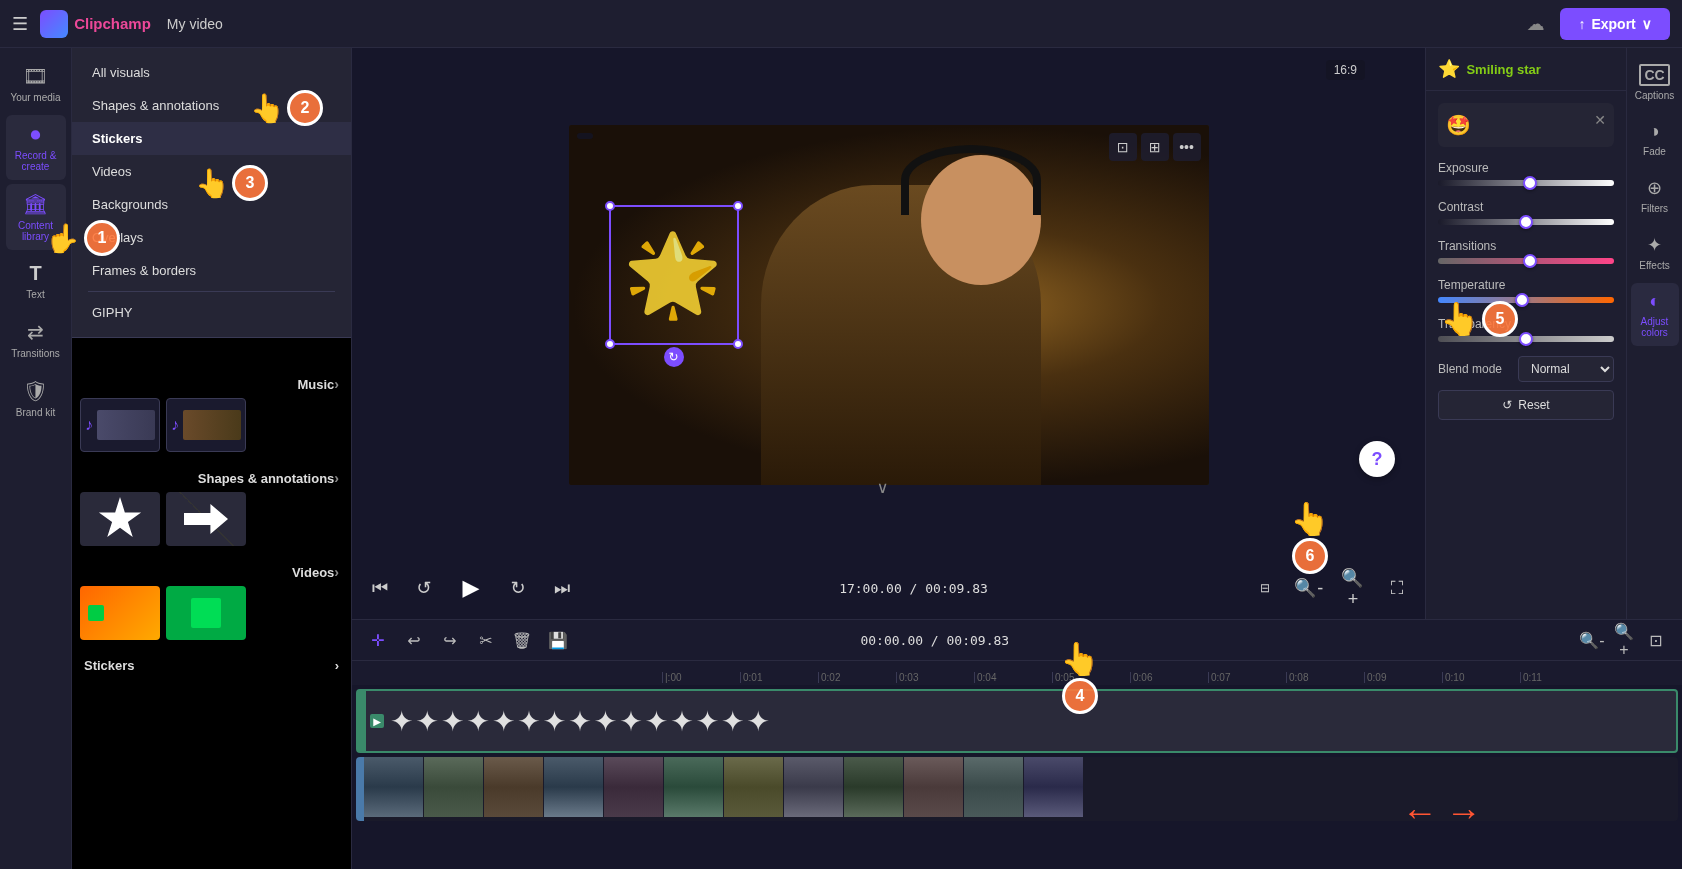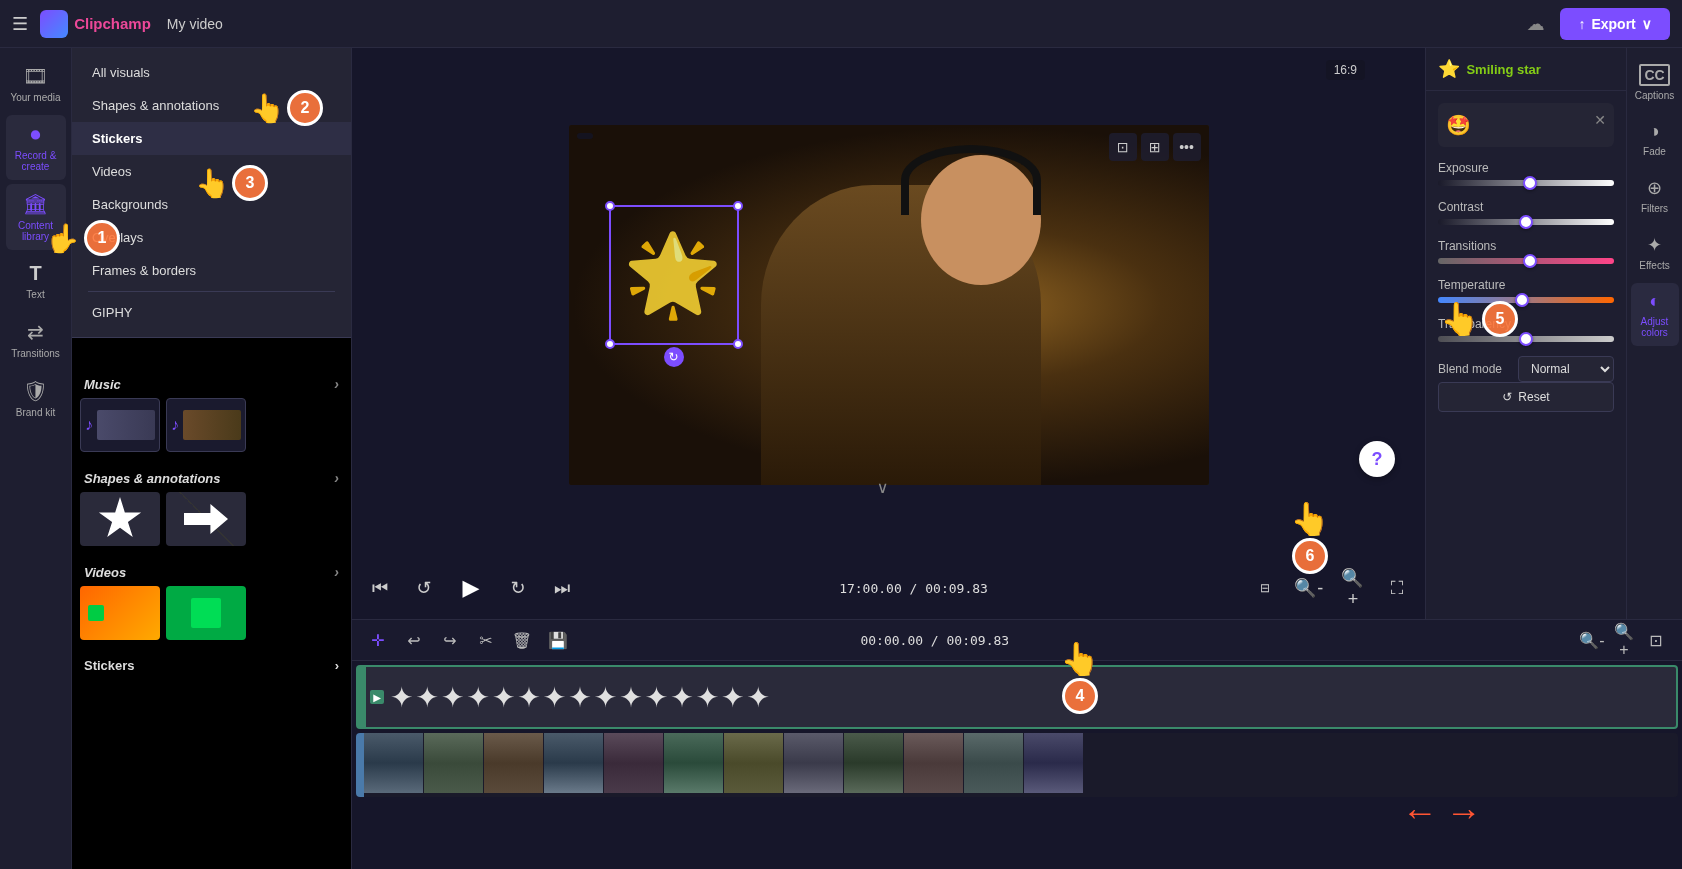--- a/index.html
+++ b/index.html
@@ -172,27 +172,26 @@
 
     
     .content-list {
       flex: 1;
       overflow-y: auto;
       padding: 8px;
       margin-top: 4px;
     }
     .content-section-header {
       display: flex;
-      justify-content: space-between;
+      justify-content: flex-end;
       align-items: center;
       padding: 6px 4px;
       font-size: 13px;
       color: #ddd;
       font-weight: 600;
-      font-style: italic;
     }
     .content-section-header .arrow { color: #888; font-size: 14px; }
     .content-grid {
       display: flex;
       gap: 6px;
       flex-wrap: wrap;
       margin-bottom: 12px;
     }
     .content-thumb {
       width: 80px;
@@ -576,21 +575,21 @@
     }
     .exposure-track { background: linear-gradient(to right, #1a1a2a, #fff); }
     .contrast-track { background: linear-gradient(to right, #1a1a2a, #fff); }
     .saturation-track { background: linear-gradient(to right, #666, #ff4488); }
     .temperature-track { background: linear-gradient(to right, #4488ff, #ff6600); }
 
     .blend-mode-row {
       display: flex;
       align-items: center;
       justify-content: space-between;
-      margin-bottom: 0;
+      margin-bottom: 8px;
     }
     .blend-label { font-size: 12px; color: #bbb; }
     .blend-select {
       background: #252535;
       color: #ddd;
       border: 1px solid #3a3a55;
       border-radius: 4px;
       padding: 4px 24px 4px 8px;
       font-size: 12px;
       cursor: pointer;
@@ -974,20 +973,36 @@
         <div class="tl-time-display">
           <span>00:00.00 / 00:09.83</span>
         </div>
         <div class="tl-zoom-btns">
           <button class="tl-btn">🔍-</button>
           <button class="tl-btn">🔍+</button>
           <button class="tl-btn">⊡</button>
         </div>
       </div>
 
+      <div class="timeline-ruler">
+        <div class="ruler-marks">
+          <div class="ruler-mark">|:00</div>
+          <div class="ruler-mark">0:01</div>
+          <div class="ruler-mark">0:02</div>
+          <div class="ruler-mark">0:03</div>
+          <div class="ruler-mark">0:04</div>
+          <div class="ruler-mark">0:05</div>
+          <div class="ruler-mark">0:06</div>
+          <div class="ruler-mark">0:07</div>
+          <div class="ruler-mark">0:08</div>
+          <div class="ruler-mark">0:09</div>
+          <div class="ruler-mark">0:10</div>
+          <div class="ruler-mark">0:11</div>
+        </div>
+      </div>
 
       <div class="timeline-tracks">
 
         <div class="timeline-track">
           <div class="track-label" style="background:#3a8a6a;"></div>
           <div class="track-content sticker-track">
             <div style="position:absolute;left:4px;top:50%;transform:translateY(-50%);width:14px;height:14px;background:#3a8a6a;border-radius:2px;display:flex;align-items:center;justify-content:center;color:#fff;font-size:10px;">▶</div>
             <div class="star-sequence" style="margin-left:20px;">
               <span>✦</span>
               <span>✦</span>

